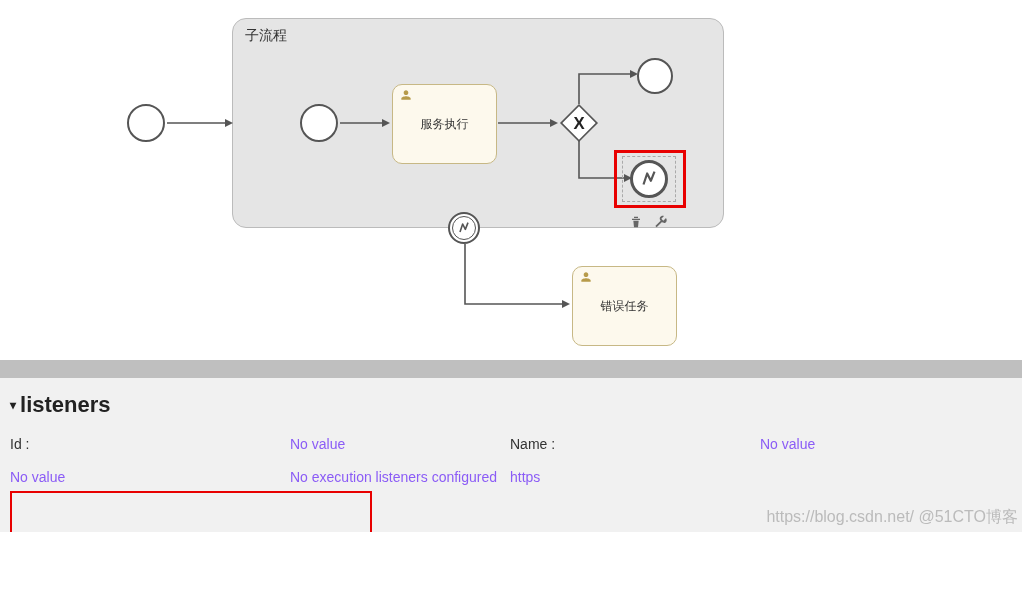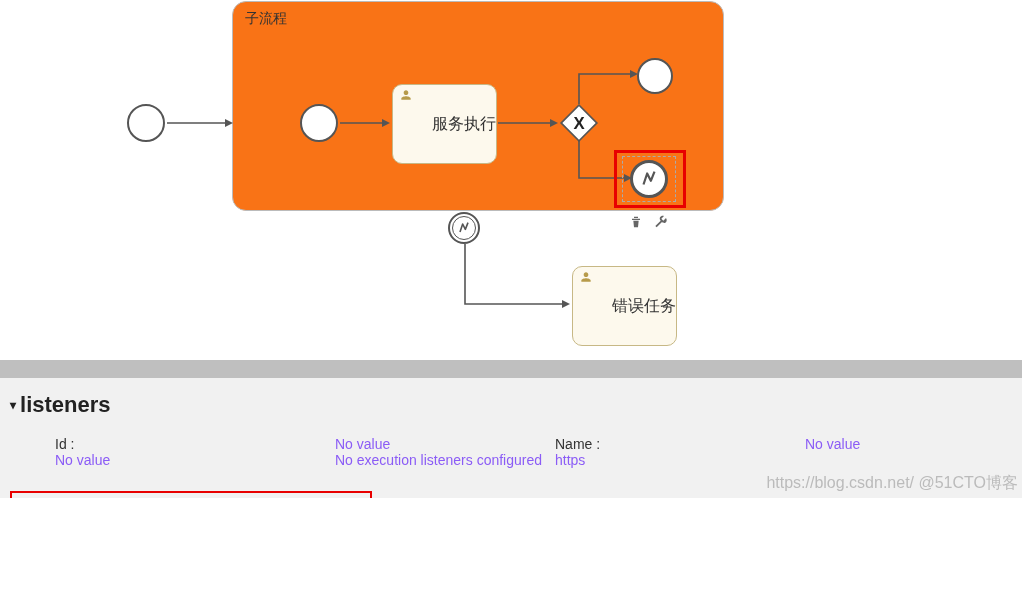--- a/index.html
+++ b/index.html
@@ -1,29 +1,29 @@
 <!DOCTYPE html>
 <html><head>
 <meta charset="utf-8">
 <style>
   * { box-sizing: border-box; margin: 0; padding: 0; }
   body { font-family: Arial, "Microsoft YaHei", sans-serif; background: #fff; color: #333; width: 1022px; }
   .canvas { position: relative; width: 1022px; height: 360px; background: #fff; }
   .subprocess-box {
-    position: absolute; left: 232px; top: 1px; width: 492px; height: 210px;
-    border: 1px solid #bbb; border-radius: 14px; background: #f97316;
+    position: absolute; left: 232px; top: 18px; width: 492px; height: 210px;
+    border: 1px solid #bbb; border-radius: 14px; background: #e5e5e5;
   }
   .subprocess-label { position: absolute; left: 12px; top: 8px; font-size: 14px; color: #333; }
   .start-outer {
     position: absolute; width: 38px; height: 38px; border: 2px solid #555; border-radius: 50%; background: #fff;
   }
   .task-box {
     position: absolute; width: 105px; height: 80px; background: #fdf9ed;
-    border: 1px solid #c7b885; border-radius: 10px; display: flex; align-items: center; justify-content: flex-end;
-    font-size: 16px; color: #333;
+    border: 1px solid #c7b885; border-radius: 10px; display: flex; align-items: center; justify-content: center;
+    font-size: 12px; color: #333;
   }
   .user-icon {
     position: absolute; top: 3px; left: 6px; width: 14px; height: 14px;
   }
   .gateway {
     position: absolute; width: 42px; height: 42px;
   }
   .gateway svg, .user-icon svg { width: 100%; height: 100%; }
   .end-event {
     position: absolute; width: 36px; height: 36px; border: 2px solid #555; border-radius: 50%; background: #fff;
@@ -52,21 +52,21 @@
   }
   .tool-icon { position: absolute; width: 16px; height: 16px; color: #666; }
   svg.arrow { position: absolute; overflow: visible; }
   .divider { width: 1022px; height: 18px; background: #bfbfbf; }
   .props {
     width: 1022px; background: #f1f1f1; padding: 14px 10px 30px 10px; position: relative;
   }
   .props-title { font-size: 22px; font-weight: bold; color: #222; margin-bottom: 18px; display: flex; align-items: center; }
   .props-title .chev { font-size: 12px; margin-right: 4px; }
   .props-grid {
-    display: grid; grid-template-columns: 280px 220px 250px 260px; row-gap: 0; font-size: 14px; color: #444; margin-left: 45px;
+    display: grid; grid-template-columns: 280px 220px 250px 260px; row-gap: 17px; font-size: 14px; color: #444;
   }
   .k { color: #333; }
   .v { color: #8b5cf6; }
   .error-ref-box {
     position: absolute; left: 10px; top: 113px; width: 362px; height: 45px;
     border: 2px solid #e80000;
   }
   .watermark {
     position: absolute; right: 4px; bottom: 4px; font-size: 16px; color: #bbb;
   }

